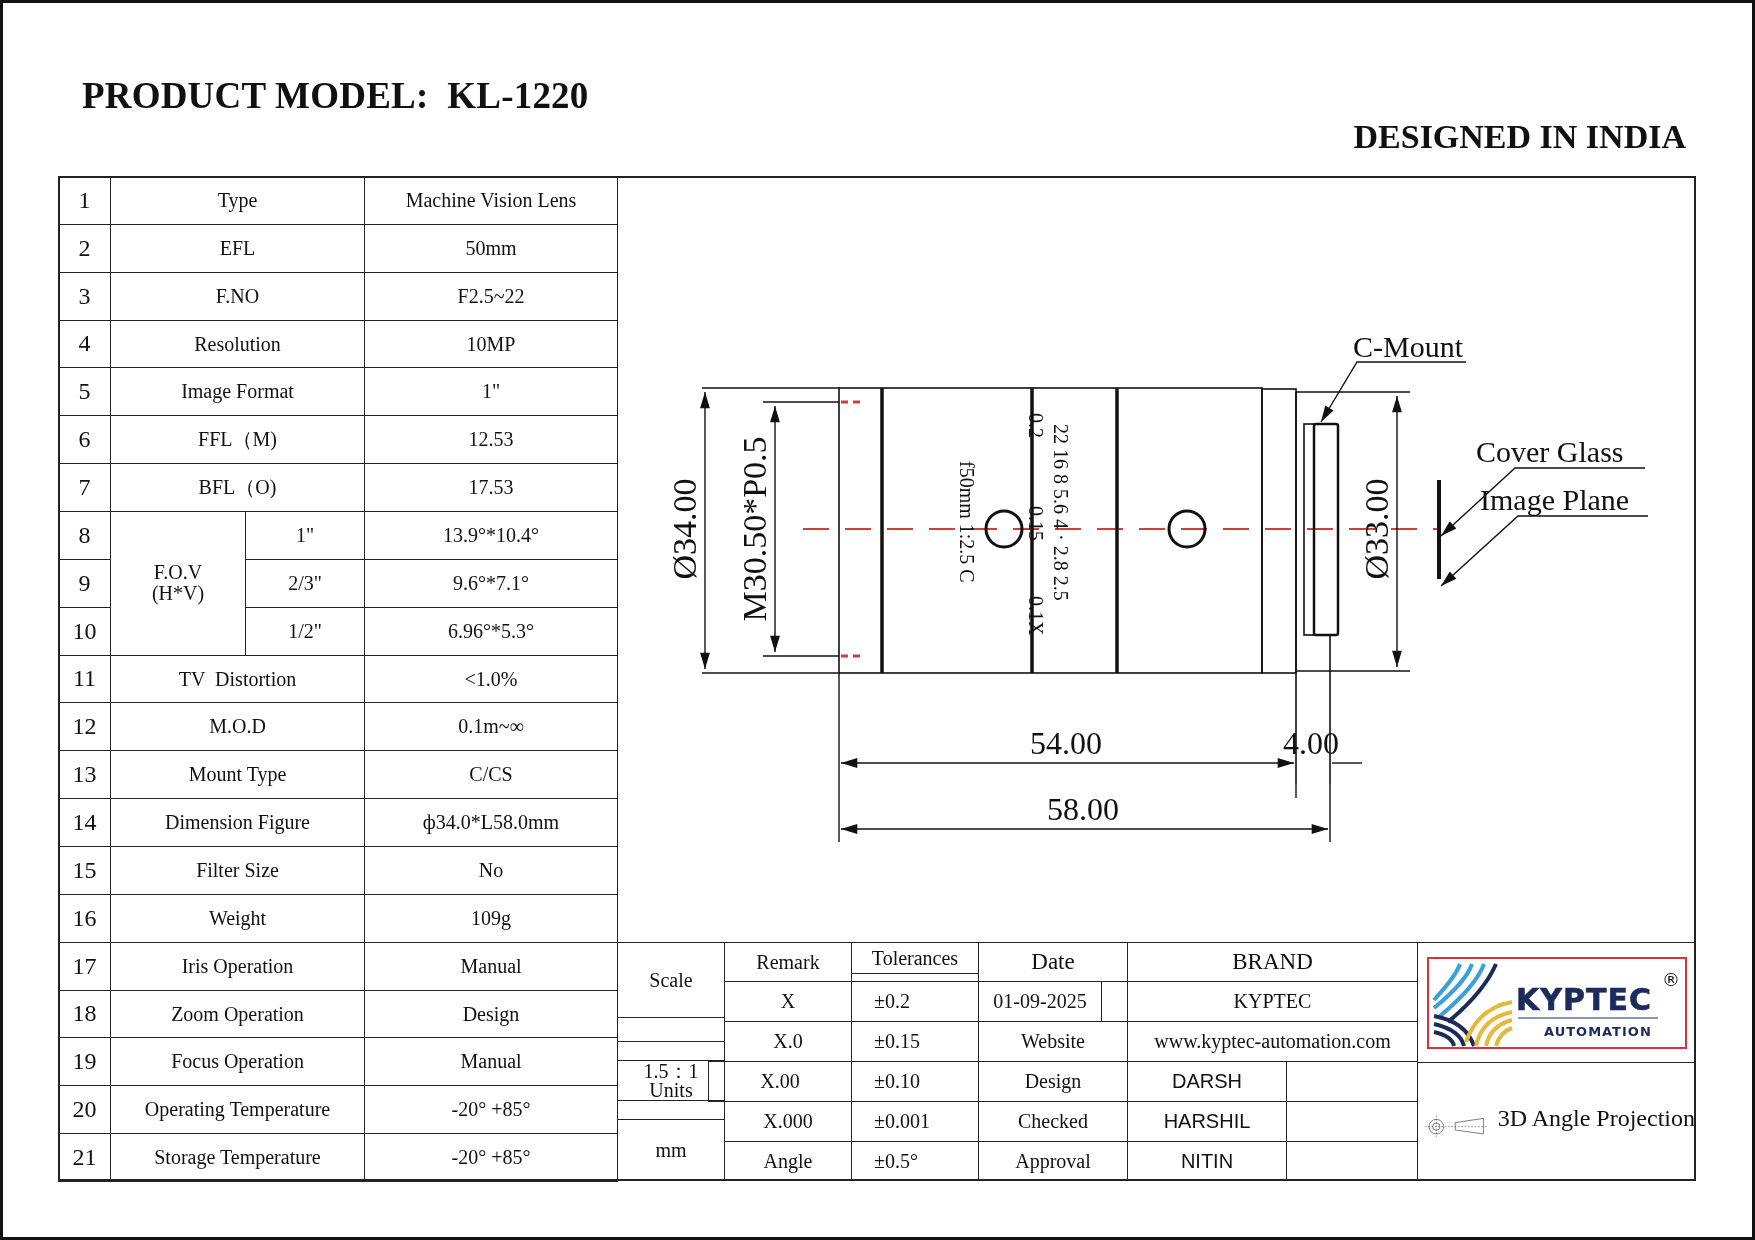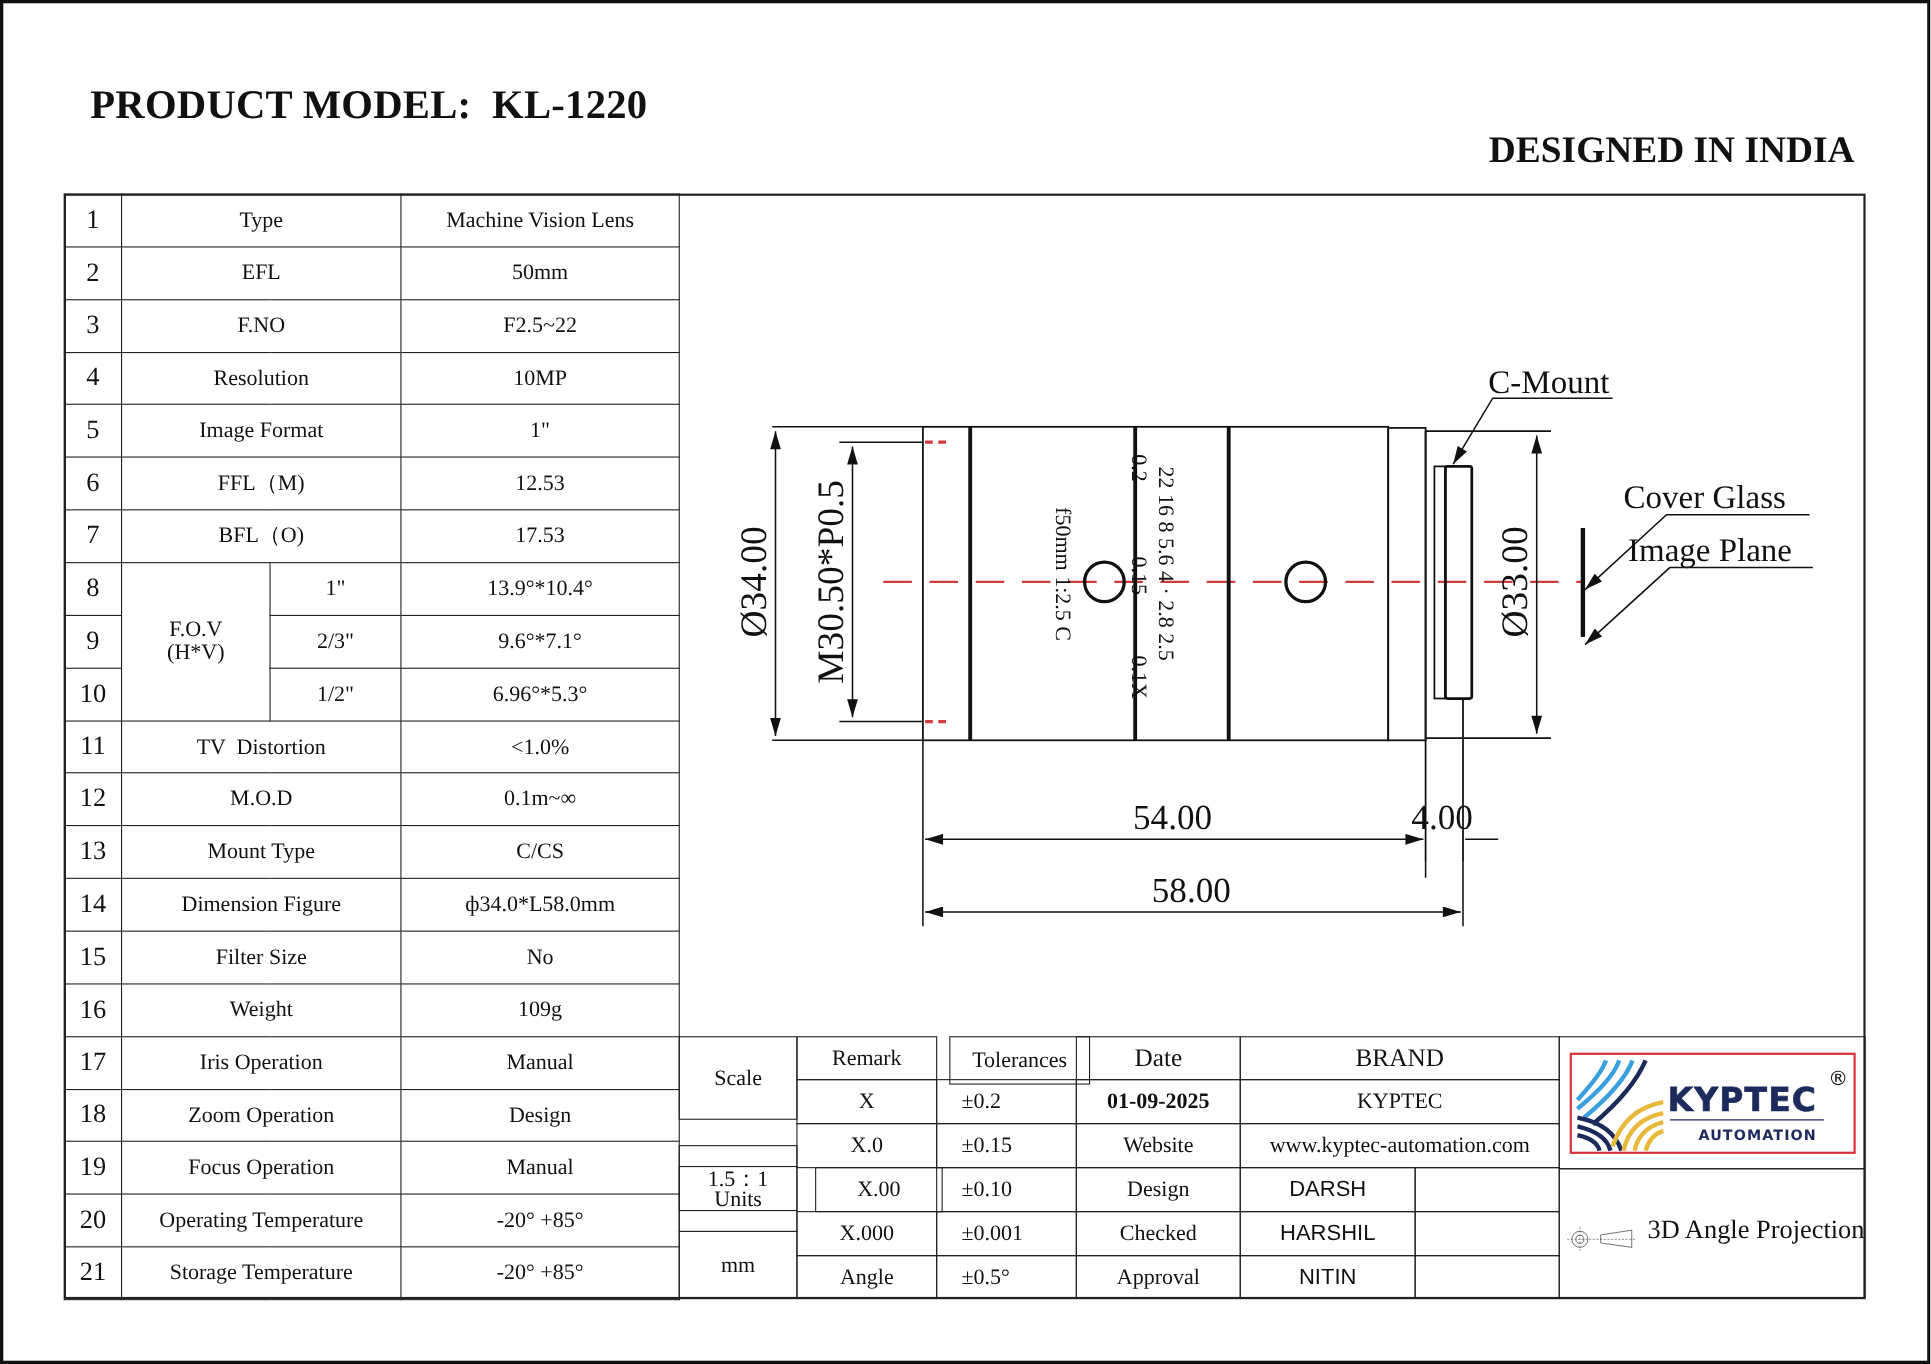--- a/index.html
+++ b/index.html
@@ -230,33 +230,33 @@
 <div class="tb">
 
   <div class="cell" style="left:0;top:0;width:108px;height:76px;">Scale</div>
   <div class="cell" style="left:0;top:59px;width:108px;height:60px;margin-top:40px;">1.5：1</div>
   <div class="cell" style="left:0;top:118px;width:108px;height:60px;">Units</div>
   <div class="cell" style="left:0;top:177px;width:108px;height:62px;">mm</div>
 
   <div class="cell" style="left:107px;top:0;width:128px;height:40px;">Remark</div>
   <div class="cell" style="left:107px;top:39px;width:128px;height:41px;">X</div>
   <div class="cell" style="left:107px;top:79px;width:128px;height:41px;">X.0</div>
-  <div class="cell" style="left:124px;top:119px;width:116px;height:41px;">X.00</div>
+  <div class="cell" style="left:91px;top:119px;width:144px;height:41px;">X.00</div>
   <div class="cell" style="left:107px;top:159px;width:128px;height:41px;">X.000</div>
   <div class="cell" style="left:107px;top:199px;width:128px;height:40px;">Angle</div>
 
-  <div class="cell" style="left:234px;top:0;width:128px;height:44px;margin-left:12px;">Tolerances</div>
+  <div class="cell" style="left:234px;top:0;width:128px;height:32px;">Tolerances</div>
   <div class="cell" style="left:234px;top:39px;width:128px;height:41px;justify-content:flex-start;padding-left:22px;">±0.2</div>
   <div class="cell" style="left:234px;top:79px;width:128px;height:41px;justify-content:flex-start;padding-left:22px;">±0.15</div>
   <div class="cell" style="left:234px;top:119px;width:128px;height:41px;justify-content:flex-start;padding-left:22px;">±0.10</div>
   <div class="cell" style="left:234px;top:159px;width:128px;height:41px;justify-content:flex-start;padding-left:22px;">±0.001</div>
   <div class="cell" style="left:234px;top:199px;width:128px;height:40px;justify-content:flex-start;padding-left:22px;">±0.5°</div>
 
   <div class="cell" style="left:361px;top:0;width:150px;height:40px;font-size:23px;">Date</div>
-  <div class="cell" style="left:361px;top:39px;width:150px;height:41px;font-weight:bold;">01-09-2025</div>
+  <div class="cell" style="left:361px;top:39px;width:124px;height:41px;">01-09-2025</div>
   <div class="cell" style="left:361px;top:79px;width:150px;height:41px;">Website</div>
   <div class="cell" style="left:361px;top:119px;width:150px;height:41px;">Design</div>
   <div class="cell" style="left:361px;top:159px;width:150px;height:41px;">Checked</div>
   <div class="cell" style="left:361px;top:199px;width:150px;height:40px;">Approval</div>
 
   <div class="cell" style="left:510px;top:0;width:291px;height:40px;font-size:23px;">BRAND</div>
   <div class="cell" style="left:510px;top:39px;width:291px;height:41px;">KYPTEC</div>
   <div class="cell" style="left:510px;top:79px;width:291px;height:41px;">www.kyptec-automation.com</div>
   <div class="cell sans" style="left:510px;top:119px;width:160px;height:41px;">DARSH</div>
   <div class="cell" style="left:669px;top:119px;width:132px;height:41px;"></div>

